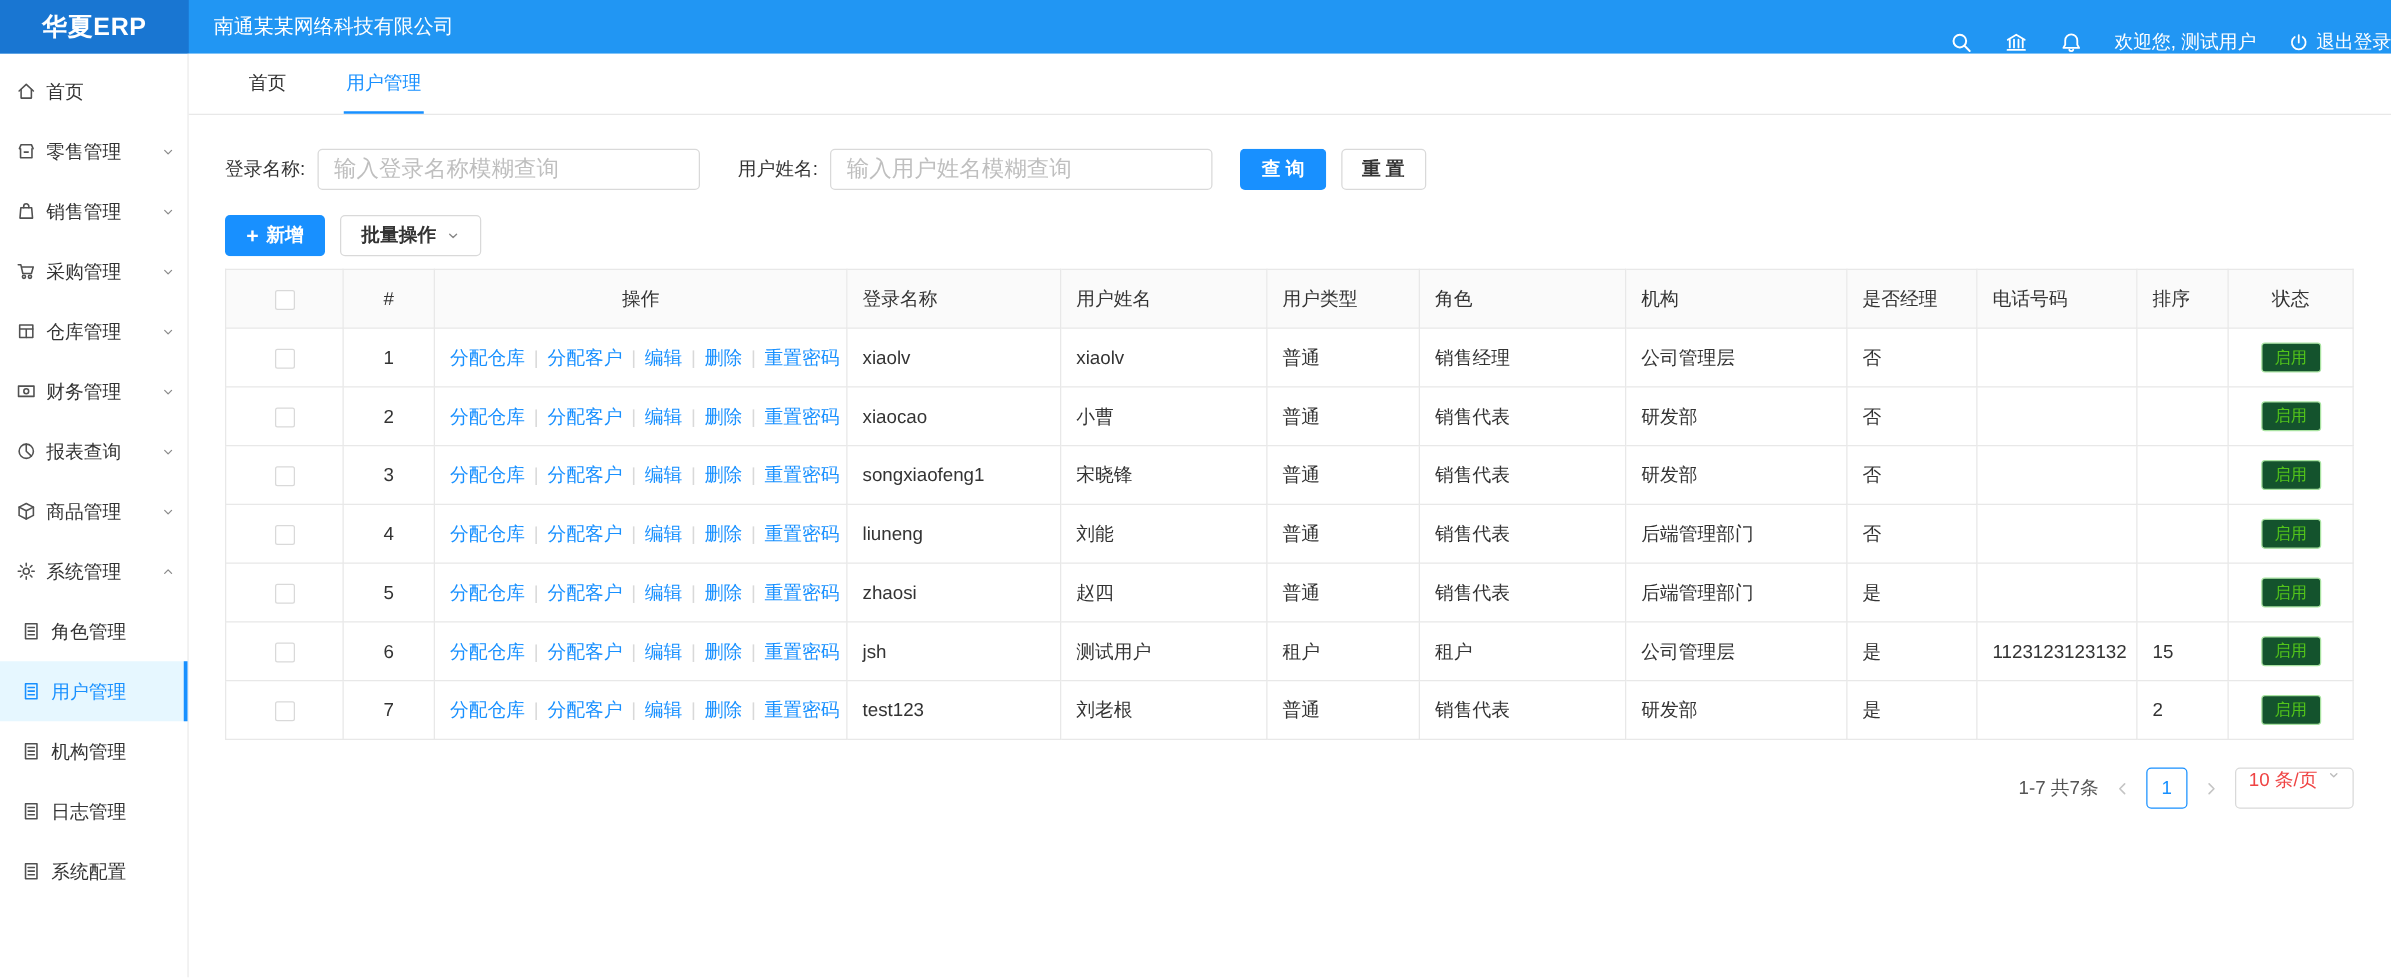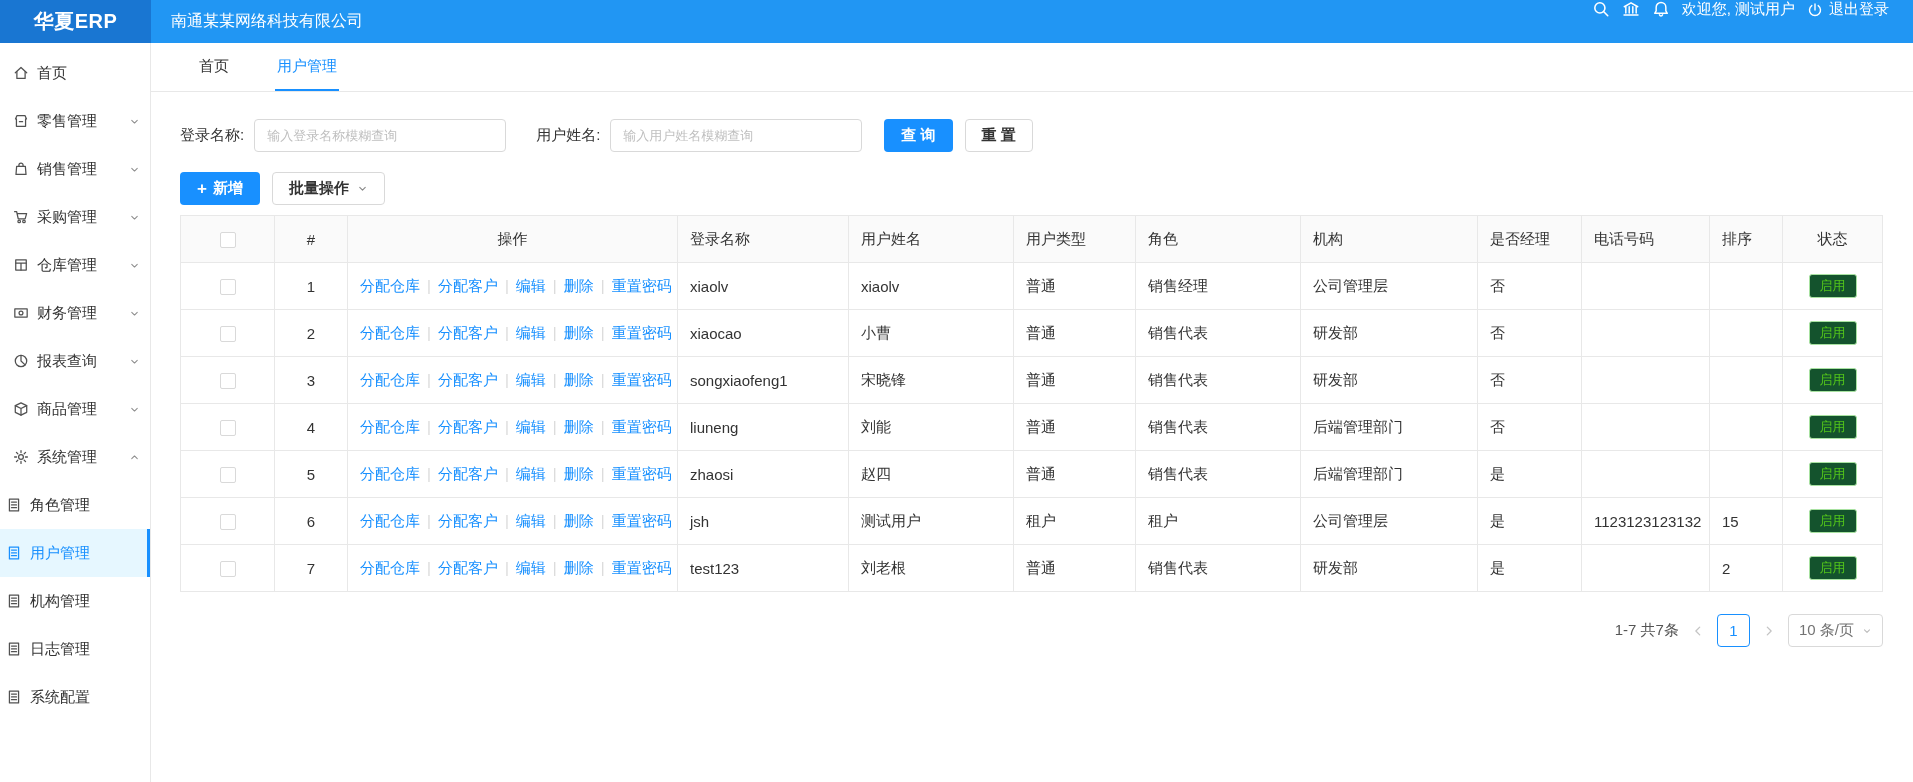--- a/index.html
+++ b/index.html
@@ -7,44 +7,44 @@
     --border:#e8e8e8; --input-border:#d9d9d9;
   }
   *{margin:0;padding:0;box-sizing:border-box;}
   html,body{width:1913px;height:782px;}
   body{font-family:"Liberation Sans","DejaVu Sans",sans-serif;font-size:15px;color:#333;background:#fff;overflow:hidden;}
 
   
   .header{height:43px;background:var(--header-bg);display:flex;align-items:stretch;color:#fff;}
   .logo{width:151px;background:var(--logo-bg);display:flex;align-items:center;justify-content:center;font-size:20px;font-weight:bold;letter-spacing:.5px;flex-shrink:0;}
   .company{display:flex;align-items:center;padding-left:20px;font-size:16px;}
-  .header-right{margin-left:auto;display:flex;align-items:flex-start;gap:12px;padding-right:24px;font-size:15px;}
+  .header-right{margin-left:auto;display:flex;align-items:flex-end;gap:26px;font-size:15px;}
   .hicon{display:flex;align-items:center;cursor:pointer;}
   .logout{display:flex;align-items:center;gap:6px;cursor:pointer;}
 
   
   .layout{display:flex;height:739px;}
   .sidebar{width:151px;border-right:1px solid var(--border);padding-top:6px;background:#fff;flex-shrink:0;}
   .menu-item{height:48px;display:flex;align-items:center;padding:0 10px 0 13px;gap:8px;cursor:pointer;font-size:15px;color:#333;}
   .menu-item .chev{margin-left:auto;display:flex;align-items:center;}
-  .submenu-item{height:48px;display:flex;align-items:center;padding-left:6px;gap:8px;cursor:pointer;font-size:15px;color:#333;}
+  .submenu-item{height:48px;display:flex;align-items:center;padding-left:17px;gap:8px;cursor:pointer;font-size:15px;color:#333;}
   .submenu-item.active{background:#e6f7ff;color:var(--accent);border-right:3px solid var(--accent);}
   .icon{display:flex;align-items:center;flex-shrink:0;}
 
   .main{flex:1;display:flex;flex-direction:column;min-width:0;background:#fff;}
 
   
   .tabbar{height:49px;border-bottom:1px solid var(--border);display:flex;align-items:stretch;padding-left:46px;gap:44px;flex-shrink:0;}
   .tab{display:flex;align-items:center;cursor:pointer;font-size:15px;color:#333;border-bottom:2px solid transparent;padding:0 2px;}
   .tab.active{color:var(--accent);border-bottom-color:var(--accent);}
 
   
   .filters{display:flex;align-items:center;margin:27px 0 0 29px;}
   .filter-label{font-size:15px;color:#333;margin-right:10px;}
-  .text-input{width:252px;height:33px;border:1px solid var(--input-border);border-radius:4px;padding:0 12px;font-size:13px;color:#333;outline:none;font-family:inherit;background:#fff;}
+  .text-input{width:306px;height:33px;border:1px solid var(--input-border);border-radius:4px;padding:0 12px;font-size:18px;color:#333;outline:none;font-family:inherit;background:#fff;}
   .text-input::placeholder{color:#bfbfbf;}
   .btn{height:33px;border-radius:4px;font-size:15px;display:inline-flex;align-items:center;justify-content:center;padding:0 16px;cursor:pointer;border:1px solid transparent;font-family:inherit;background:#fff;font-weight:bold;}
   .btn-primary{background:var(--accent);color:#fff;}
   .btn-default{border-color:var(--input-border);color:#333;}
   .toolbar{display:flex;align-items:center;margin:20px 0 0 29px;gap:12px;}
   .plus{font-size:17px;margin-right:6px;line-height:1;}
   .batch-chev{margin-left:8px;display:flex;align-items:center;}
 
   
   .table-wrap{margin:10px 30px 0 29px;}
@@ -54,21 +54,21 @@
   .center{text-align:center !important;}
   .alink{color:var(--accent);cursor:pointer;text-decoration:none;text-align:right;}
   .sep{color:#d9d9d9;margin:0 7px;}
   .checkbox{display:inline-block;width:16px;height:16px;border:1px solid var(--input-border);border-radius:2px;background:#fff;vertical-align:middle;cursor:pointer;}
   .status-badge{display:inline-block;padding:3px 10px;font-size:13px;color:var(--success);border:1px solid #a8e2a1;background:#14532d;border-radius:3px;line-height:1.3;}
 
   
   .pagination{display:flex;justify-content:flex-end;align-items:center;margin:22px 30px 0 0;gap:10px;font-size:15px;color:#555;}
   .page-arrow{display:flex;align-items:center;padding:0 3px;cursor:pointer;}
   .page-btn{min-width:33px;height:33px;border:1px solid var(--accent);color:var(--accent);border-radius:4px;display:flex;align-items:center;justify-content:center;cursor:pointer;background:#fff;}
-  .page-size{height:33px;border:1px solid var(--input-border);border-radius:4px;display:flex;align-items:center;padding:0 10px;gap:8px;color:#737373;cursor:pointer;background:#fff;}
+  .page-size{height:33px;border:1px solid var(--input-border);border-radius:4px;display:flex;align-items:flex-start;padding:0 10px;gap:8px;color:#ef4444;cursor:pointer;background:#fff;}
 </style>
 </head>
 <body>
 
 <div class="header">
   <div class="logo">华夏ERP</div>
   <div class="company">南通某某网络科技有限公司</div>
   <div class="header-right">
     <span class="hicon">
       <svg width="18" height="18" viewBox="0 0 16 16" fill="none" stroke="#fff" stroke-width="1.4" stroke-linecap="round">

